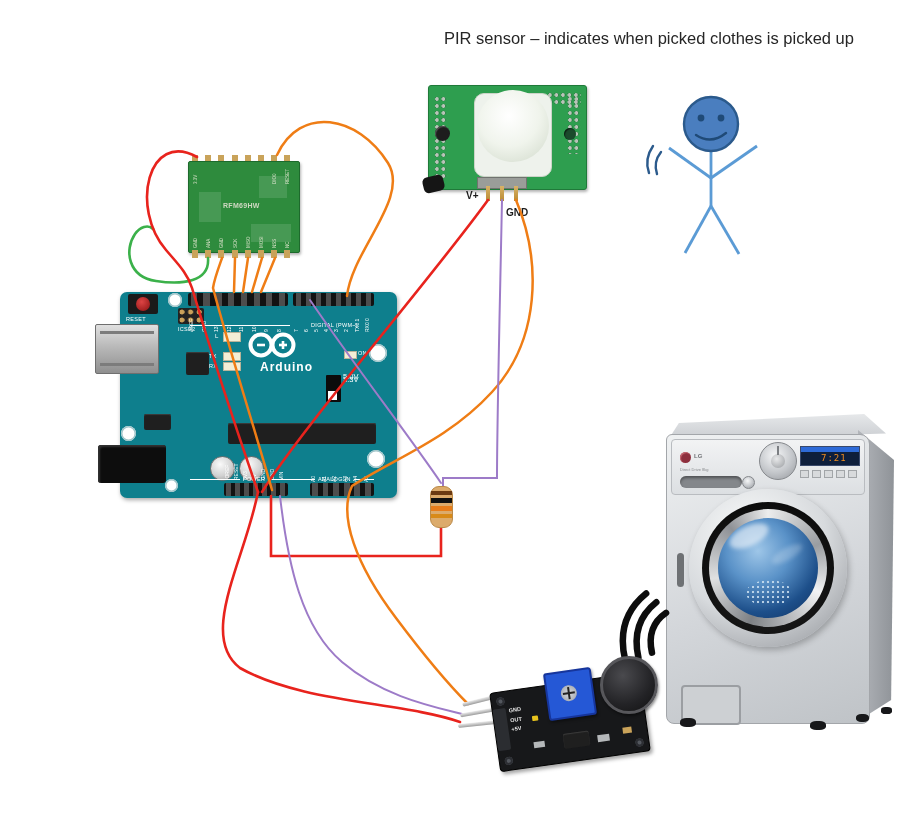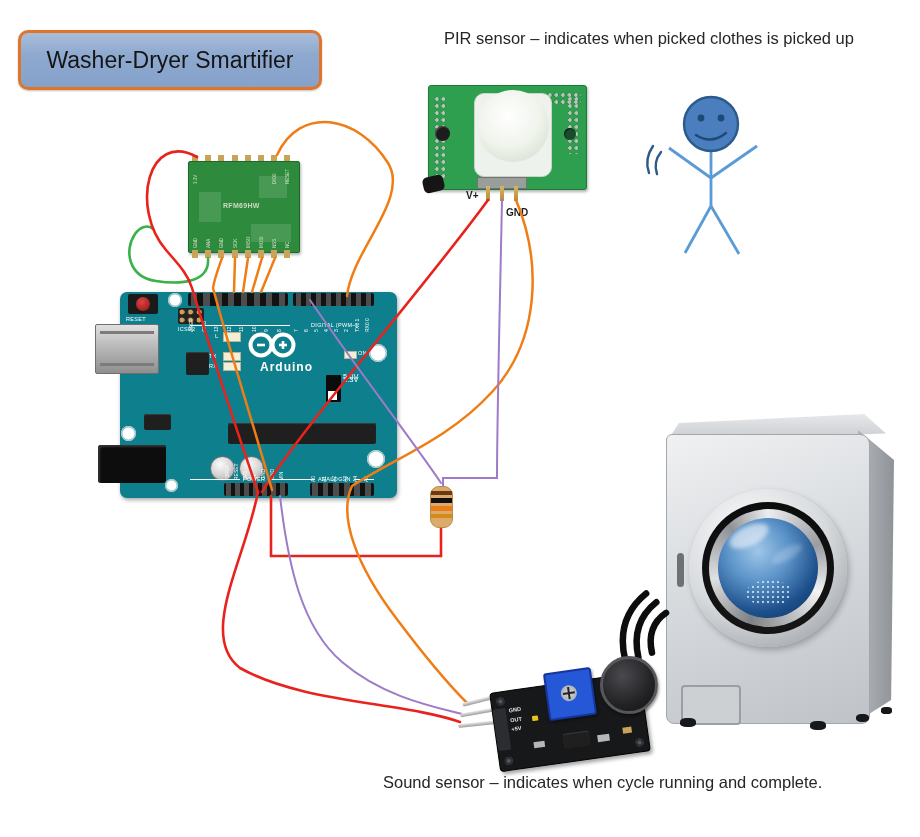--- a/index.html
+++ b/index.html
@@ -127,26 +127,22 @@
     <path class="w-org" d="M248,258 L243,292"></path>
     <path class="w-org" d="M262,258 L252,292"></path>
     <path class="w-org" d="M275,258 L261,292"></path>
     <path class="w-org" d="M277,155 C300,105 358,115 388,163 C410,198 352,250 347,296"></path>
     <path class="w-org" d="M516,200 C542,262 540,340 492,392 C448,440 395,458 352,486 C338,516 356,565 396,618 C420,650 448,684 468,704"></path>
     <path class="w-pur" d="M502,200 C500,300 497,420 497,478 L443,478 L443,486"></path>
     <path class="w-pur" d="M310,300 C352,362 412,440 441,483"></path>
     <path class="w-pur" d="M280,496 C288,566 302,628 342,662 C382,696 430,706 462,714"></path>
   </svg>
 
-  <div class="abs title-box">
-    <span>Washer-Dryer Smartifier</span>
-  </div>
 
   <div class="abs caption cap-pir">PIR sensor – indicates when picked clothes is picked up</div>
-  <div class="abs caption cap-sound">Sound sensor – indicates when cycle running and complete.</div>
 
   <div class="abs pir">
     <div class="abs pir-pcb">
       <div class="abs dotgrid" style="left:5px;top:10px;width:14px;height:84px;"></div>
       <div class="abs dotgrid" style="left:138px;top:10px;width:14px;height:58px;"></div>
       <div class="abs dotgrid" style="left:118px;top:6px;width:34px;height:12px;"></div>
       <div class="abs pir-cap"></div>
       <div class="abs pir-hole"></div>
       <div class="abs pir-dome-base"></div>
       <div class="abs pir-dome"></div>
@@ -328,20 +324,42 @@
         <div class="abs" style="left:2px;top:7px;width:12px;height:2px;background:#222;"></div>
       </div>
     </div>
     <div class="abs mic"></div>
   </div>
 
   <div class="abs washer">
     <div class="abs wm-top"></div>
     <div class="abs wm-side"></div>
     <div class="abs wm-front">
+      <div class="abs wm-panel">
+        <div class="abs lg-dot" style="left:8px;top:12px;"></div>
+        <div class="abs" style="left:22px;top:13px;font-size:6px;font-weight:bold;color:#6e7174;">LG</div>
+        <div class="abs" style="left:8px;top:27px;font-size:4px;color:#8a8d90;">Direct Drive 8kg</div>
+        <div class="abs" style="left:8px;top:36px;width:62px;height:12px;background:#84878b;border-radius:6px;box-shadow:inset 0 2px 3px rgba(0,0,0,.4);"></div>
+        <div class="abs knob" style="left:87px;top:2px;width:36px;height:36px;">
+          <div class="abs" style="left:11px;top:11px;width:14px;height:14px;border-radius:50%;background:radial-gradient(circle at 40% 35%,#e8e9ea,#9a9da1);"></div>
+          <div class="abs" style="left:17px;top:3px;width:2px;height:9px;background:#7c7f83;"></div>
+        </div>
+        <div class="abs disp" style="left:128px;top:6px;width:58px;height:18px;">
+          <div class="abs" style="left:0;top:0;width:100%;height:5px;background:#2e6bd8;"></div>
+          <div class="abs disp-digits" style="left:20px;top:6px;">7:21</div>
+        </div>
+        <div class="abs" style="left:128px;top:30px;display:flex;gap:3px;">
+          <div style="width:7px;height:6px;background:#d8dadc;border:1px solid #a2a5a8;"></div>
+          <div style="width:7px;height:6px;background:#d8dadc;border:1px solid #a2a5a8;"></div>
+          <div style="width:7px;height:6px;background:#d8dadc;border:1px solid #a2a5a8;"></div>
+          <div style="width:7px;height:6px;background:#d8dadc;border:1px solid #a2a5a8;"></div>
+          <div style="width:7px;height:6px;background:#d8dadc;border:1px solid #a2a5a8;"></div>
+        </div>
+        <div class="abs knob" style="left:70px;top:36px;width:11px;height:11px;"></div>
+      </div>
 
       <div class="abs door-outer" style="left:22px;top:54px;width:158px;height:158px;">
         <div class="abs door-dark" style="left:13px;top:13px;width:132px;height:132px;"></div>
         <div class="abs door-chrome" style="left:20px;top:20px;width:118px;height:118px;"></div>
         <div class="abs door-glass" style="left:29px;top:29px;width:100px;height:100px;">
           <div class="glass-hi" style="left:10px;top:8px;width:42px;height:20px;transform:rotate(-25deg);"></div>
           <div class="glass-hi" style="left:52px;top:30px;width:34px;height:12px;transform:rotate(-30deg);opacity:.4;"></div>
           <div class="abs drum-dots" style="left:28px;top:62px;width:46px;height:26px;"></div>
         </div>
       </div>

